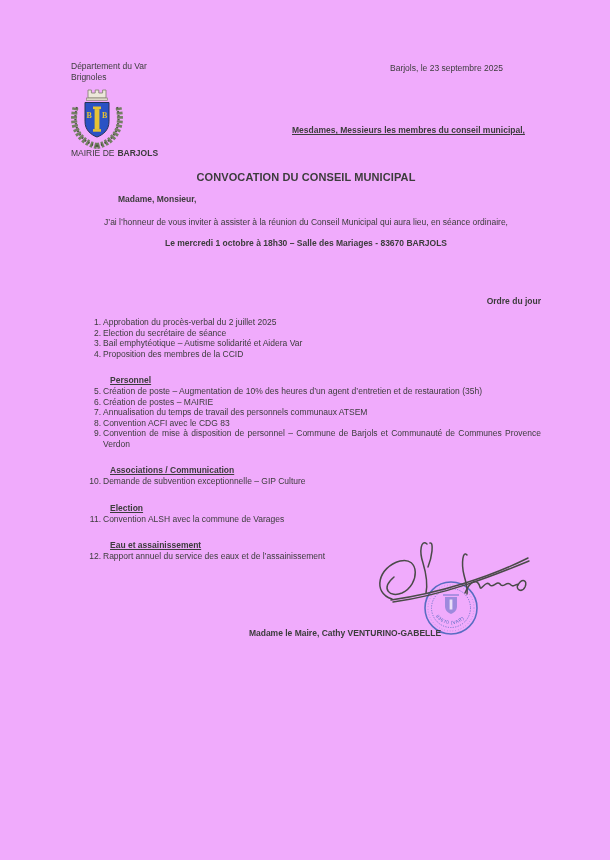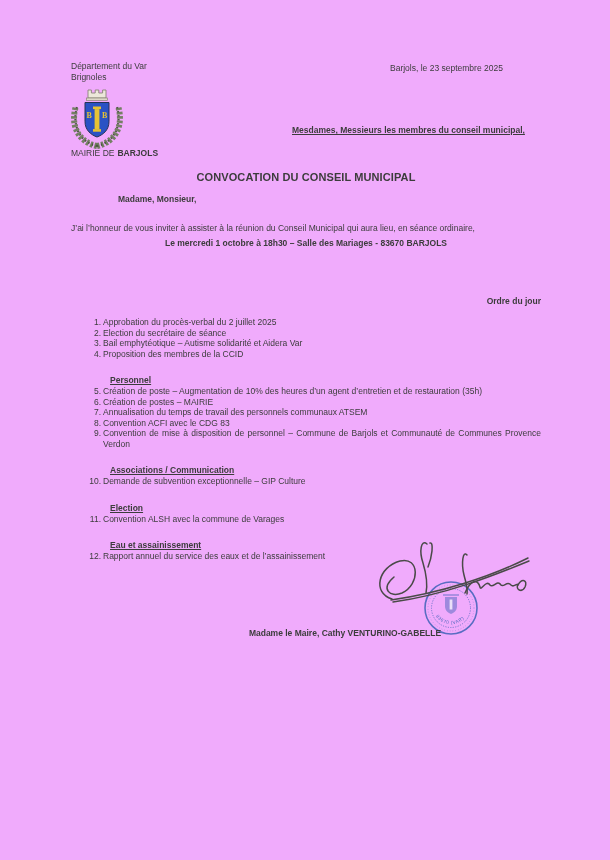--- a/index.html
+++ b/index.html
@@ -15,21 +15,21 @@
   }
   .abs{position:absolute;}
   .sender{left:71px;top:61px;}
   .logo{left:66px;top:85px;}
   .mairie{left:71px;top:148px;}
   .mairie .bold-part{font-weight:bold;margin-left:3px;}
   .dateline{left:390px;top:63px;}
   .recipients{left:292px;top:125px;font-weight:bold;text-decoration:underline;}
   .title{left:71px;top:172px;width:470px;text-align:center;font-weight:bold;font-size:11px;letter-spacing:0.1px;}
   .salutation{left:118px;top:194px;font-weight:bold;}
-  .intro{left:71px;top:223px;width:470px;}
+  .intro{left:71px;top:217px;width:470px;text-align:center;}
   .meeting{left:71px;top:238px;width:470px;text-align:center;font-weight:bold;}
   .notes{left:71px;top:262px;width:470px;}
   .agenda-title{left:71px;top:296px;width:470px;text-align:right;font-weight:bold;}
   .agenda{left:71px;top:317px;width:470px;}
   .section + .section{margin-top:16px;}
   .sec-head{margin-left:39px;font-weight:bold;text-decoration:underline;line-height:11px;}
   .row{display:flex;}
   .row .num{width:30px;text-align:right;flex:0 0 30px;}
   .row .itx{margin-left:2px;flex:1;}
   .row.justify .itx{text-align:justify;}

